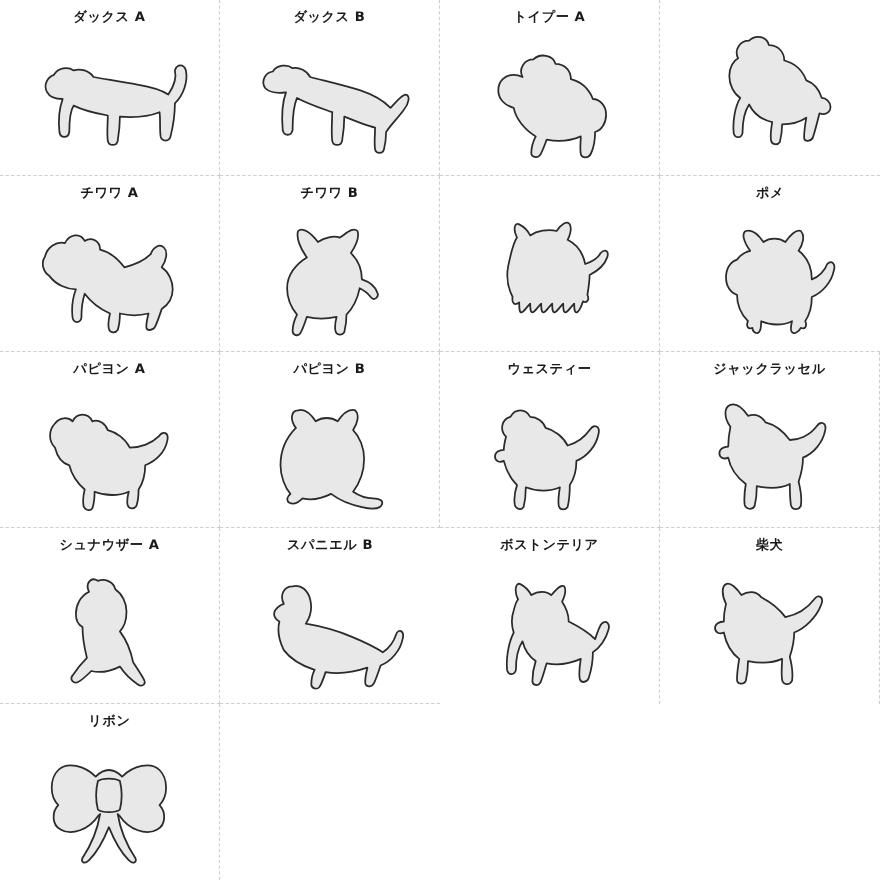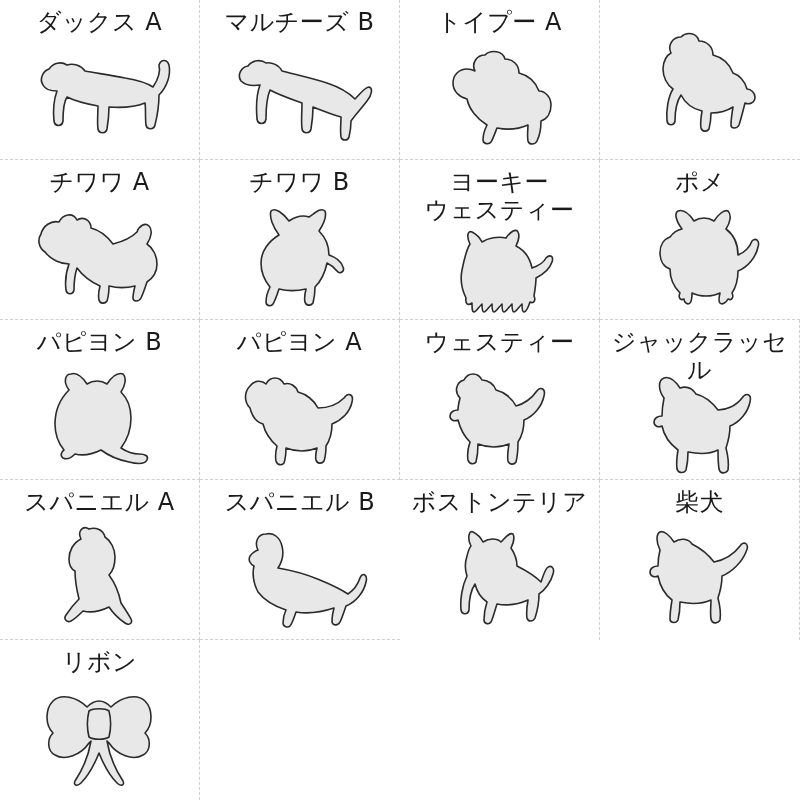--- a/index.html
+++ b/index.html
@@ -34,28 +34,28 @@
     box-sizing: border-box;
     border-right: 1px dashed #cfcfcf;
     border-bottom: 1px dashed #cfcfcf;
     padding-top: 8px;
     overflow: hidden;
   }
   .cell.last-col { border-right: none; }
   .cell.last-row { border-bottom: none; }
 
   .cell-label {
-    font-size: 24px;
+    font-size: 12px;
     line-height: 1.18;
     color: #1a1a1a;
-    text-align: center;
+    text-align: right;
     letter-spacing: 0.5px;
     white-space: pre-line;
     font-family: "DejaVu Sans", sans-serif;
-    font-weight: 400;
+    font-weight: 700;
     min-height: 26px;
   }
   .shape-wrap {
     flex: 1 1 auto;
     display: flex;
     align-items: center;
     justify-content: center;
     width: 100%;
   }
   .shape-wrap svg {
@@ -78,21 +78,21 @@
     <div class="cell">
       <div class="cell-label">ダックス A</div>
       <div class="shape-wrap">
         <svg width="150" height="105" viewBox="0 0 150 105">
           <path class="sil" d="M18 40 C14 34 18 26 24 24 C28 18 36 16 42 20 C48 18 56 20 60 26 C70 28 86 30 100 33 C112 35 122 38 128 42 C132 36 136 28 134 20 C136 14 142 14 144 20 C146 30 142 42 134 50 C134 62 132 72 130 80 C129 85 122 85 121 80 C120 72 121 64 120 58 C110 62 96 63 84 62 C84 70 83 78 82 84 C81 89 74 89 73 84 C72 77 73 68 73 61 C62 59 50 56 42 52 C38 58 38 68 38 76 C37 82 30 82 29 76 C28 66 29 54 32 46 C26 46 20 44 18 40 Z"></path>
         </svg>
       </div>
     </div>
 
     <div class="cell">
-      <div class="cell-label">マルチーズ B</div>
+      <div class="cell-label">ダックス B</div>
       <div class="shape-wrap">
         <svg width="150" height="105" viewBox="0 0 150 105">
           <path class="sil" d="M16 36 C12 30 16 22 23 21 C27 15 36 14 41 18 C47 17 54 20 57 26 C68 29 86 33 102 38 C114 42 124 48 130 54 C136 48 140 42 144 42 C148 43 147 50 142 56 C136 64 130 70 126 76 C126 82 125 88 124 92 C123 96 117 96 116 92 C115 86 116 78 116 72 C108 70 98 66 88 62 C88 70 87 78 86 84 C85 89 78 89 77 84 C76 76 77 66 77 58 C66 54 54 50 45 45 C42 52 41 64 41 74 C40 80 33 80 32 74 C31 62 32 48 35 40 C28 41 20 40 16 36 Z"></path>
         </svg>
       </div>
     </div>
 
     <div class="cell">
       <div class="cell-label">トイプー A</div>
       <div class="shape-wrap">
@@ -122,78 +122,76 @@
     <div class="cell">
       <div class="cell-label">チワワ B</div>
       <div class="shape-wrap">
         <svg width="130" height="105" viewBox="0 0 130 105">
           <path class="sil" d="M44 30 C38 22 34 12 36 6 C40 2 48 8 54 16 C60 12 68 10 74 12 C80 8 86 2 90 6 C92 12 88 20 84 26 C90 32 94 40 94 50 C100 52 106 56 108 62 C110 66 105 70 102 66 C99 62 96 60 92 58 C90 68 86 76 80 82 C80 88 79 94 78 98 C76 101 71 101 70 97 C69 93 70 88 71 84 C62 86 52 86 44 84 C42 90 40 96 38 99 C36 102 31 101 31 97 C31 92 33 86 35 82 C30 76 26 68 26 58 C26 46 34 36 44 30 Z"></path>
         </svg>
       </div>
     </div>
 
     <div class="cell">
-      <div class="cell-label">ヨーキー
-ウェスティー</div>
       <div class="shape-wrap">
         <svg width="120" height="88" viewBox="0 0 120 88">
           <path class="sil" d="M30 16 C26 8 28 2 32 4 C36 6 40 10 42 14 C48 10 58 8 66 10 C70 4 76 0 78 4 C80 8 78 14 76 18 C84 22 90 30 92 40 C98 38 104 34 106 30 C110 26 114 28 112 34 C110 40 104 46 96 50 C96 56 95 62 94 68 C96 72 94 76 90 74 C88 80 86 84 84 84 C82 84 82 80 82 76 C78 80 76 84 74 84 C72 84 72 80 72 76 C68 80 66 84 64 84 C62 84 62 80 62 76 C58 80 56 84 54 84 C52 84 52 80 52 76 C48 80 46 84 44 84 C42 84 42 80 42 76 C38 80 36 84 34 84 C32 84 32 80 32 75 C28 78 25 76 26 70 C22 62 20 52 22 42 C24 32 26 22 30 16 Z"></path>
         </svg>
       </div>
     </div>
 
     <div class="cell last-col">
       <div class="cell-label">ポメ</div>
       <div class="shape-wrap">
         <svg width="120" height="105" viewBox="0 0 120 105">
           <path class="sil" d="M42 24 C36 16 34 8 38 6 C44 4 50 10 54 16 C60 12 68 12 74 16 C78 10 84 4 88 6 C92 10 90 18 86 24 C94 30 98 40 98 50 C104 48 110 42 112 36 C116 32 120 36 118 42 C116 52 108 62 98 66 C98 74 96 82 92 88 C94 92 92 96 88 94 C86 98 82 100 80 98 C78 96 79 92 80 88 C72 92 60 92 52 88 C52 92 52 96 50 98 C48 100 44 98 44 94 C40 96 38 92 40 88 C34 82 30 74 30 64 C24 62 20 56 20 48 C20 40 24 34 30 32 C33 28 37 25 42 24 Z"></path>
         </svg>
       </div>
     </div>
 
 
     <div class="cell">
+      <div class="cell-label">パピヨン A</div>
+      <div class="shape-wrap">
+        <svg width="140" height="100" viewBox="0 0 140 100">
+          <path class="sil" d="M20 40 C14 34 14 24 20 18 C24 12 32 12 36 16 C40 8 50 8 54 16 C60 14 66 18 68 24 C76 26 84 32 88 40 C98 40 108 36 114 30 C118 24 124 26 122 34 C120 44 112 52 102 56 C102 64 100 72 96 78 C96 84 95 90 94 93 C92 96 87 96 86 92 C85 88 86 84 87 80 C78 84 66 84 56 80 C56 86 55 92 54 95 C52 98 47 97 46 93 C45 88 46 82 47 78 C40 72 35 64 33 56 C26 54 22 48 20 40 Z"></path>
+        </svg>
+      </div>
+    </div>
+
+    <div class="cell">
       <div class="cell-label">パピヨン B</div>
       <div class="shape-wrap">
         <svg width="130" height="100" viewBox="0 0 130 100">
           <path class="sil" d="M34 22 C28 14 30 6 36 6 C42 4 48 10 52 16 C58 12 66 12 72 16 C76 10 82 4 88 6 C92 10 90 18 86 24 C92 30 96 40 96 50 C96 62 92 72 86 80 C92 84 98 86 104 86 C110 86 114 88 112 92 C110 96 102 96 94 94 C84 92 74 88 66 82 C58 86 48 88 40 86 C36 90 32 92 28 90 C25 88 26 84 29 82 C24 76 20 66 20 56 C20 42 26 30 34 22 Z"></path>
         </svg>
       </div>
     </div>
 
-    <div class="cell">
-      <div class="cell-label">パピヨン A</div>
-      <div class="shape-wrap">
-        <svg width="140" height="100" viewBox="0 0 140 100">
-          <path class="sil" d="M20 40 C14 34 14 24 20 18 C24 12 32 12 36 16 C40 8 50 8 54 16 C60 14 66 18 68 24 C76 26 84 32 88 40 C98 40 108 36 114 30 C118 24 124 26 122 34 C120 44 112 52 102 56 C102 64 100 72 96 78 C96 84 95 90 94 93 C92 96 87 96 86 92 C85 88 86 84 87 80 C78 84 66 84 56 80 C56 86 55 92 54 95 C52 98 47 97 46 93 C45 88 46 82 47 78 C40 72 35 64 33 56 C26 54 22 48 20 40 Z"></path>
-        </svg>
-      </div>
-    </div>
-
 
     <div class="cell">
       <div class="cell-label">ウェスティー</div>
       <div class="shape-wrap">
         <svg width="140" height="100" viewBox="0 0 140 100">
           <path class="sil" d="M30 30 C24 24 26 14 34 12 C38 4 48 4 52 12 C58 12 64 16 66 22 C74 24 82 30 86 38 C94 36 102 30 106 24 C110 18 116 20 114 28 C112 38 104 48 94 52 C94 60 92 68 88 74 C88 82 87 90 86 94 C84 97 79 97 78 93 C77 88 78 82 79 76 C70 80 58 80 48 76 C48 82 47 90 46 94 C44 97 39 96 38 92 C37 86 38 80 40 74 C34 68 30 60 28 52 C24 54 20 52 20 48 C20 44 24 42 28 42 C28 38 29 34 30 30 Z"></path>
         </svg>
       </div>
     </div>
 
     <div class="cell">
       <div class="cell-label">ジャックラッセル</div>
       <div class="shape-wrap">
         <svg width="140" height="105" viewBox="0 0 140 105">
           <path class="sil" d="M34 24 C28 16 28 6 34 4 C40 2 46 8 50 14 C56 12 62 14 66 20 C74 22 82 28 88 36 C96 36 106 32 112 24 C116 18 122 20 120 28 C118 38 110 48 100 52 C100 60 98 68 96 74 C98 82 99 90 98 96 C96 100 90 100 89 95 C88 88 88 82 88 76 C80 80 68 80 58 78 C58 84 57 92 56 96 C54 100 48 99 47 95 C46 88 47 82 48 76 C40 70 34 62 32 52 C28 54 24 52 24 48 C24 44 28 42 32 42 C32 36 33 29 34 24 Z"></path>
         </svg>
       </div>
     </div>
 
     <div class="cell">
-      <div class="cell-label">スパニエル A</div>
+      <div class="cell-label">シュナウザー A</div>
       <div class="shape-wrap">
         <svg width="110" height="105" viewBox="0 0 110 105">
           <path class="sil" d="M36 14 C32 6 38 0 44 4 C50 2 58 4 60 12 C66 16 70 24 70 32 C70 40 68 46 64 50 C70 58 74 68 76 78 C80 84 84 90 86 94 C88 98 84 101 80 98 C74 94 68 88 64 82 C56 86 46 88 38 86 C34 90 30 94 26 96 C22 98 18 94 21 90 C25 84 30 78 34 74 C32 66 30 56 30 46 C26 44 24 40 24 34 C24 26 28 18 36 14 Z"></path>
         </svg>
       </div>
     </div>
 
     <div class="cell last-col">
       <div class="cell-label">スパニエル B</div>
       <div class="shape-wrap">

